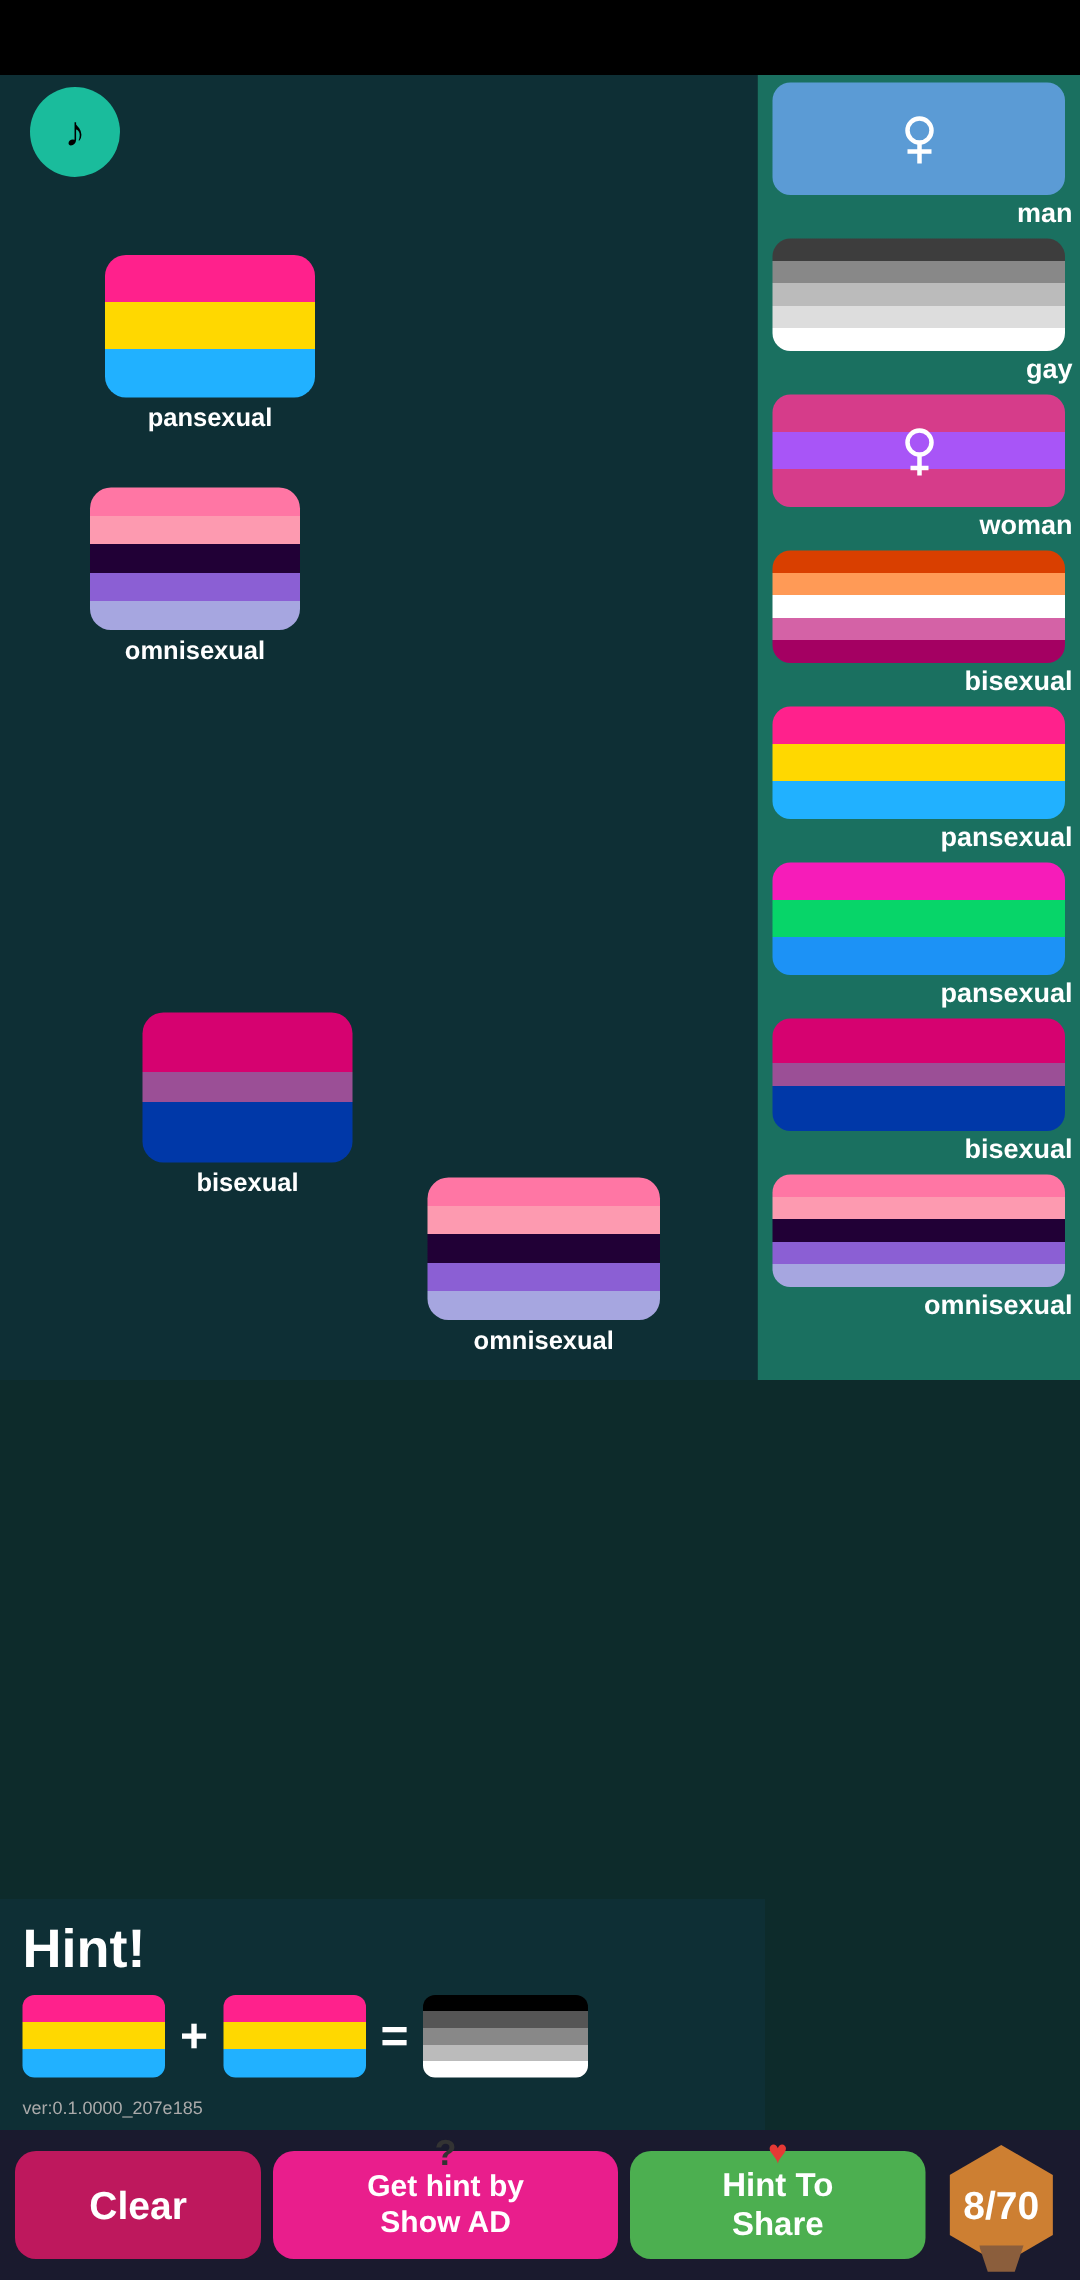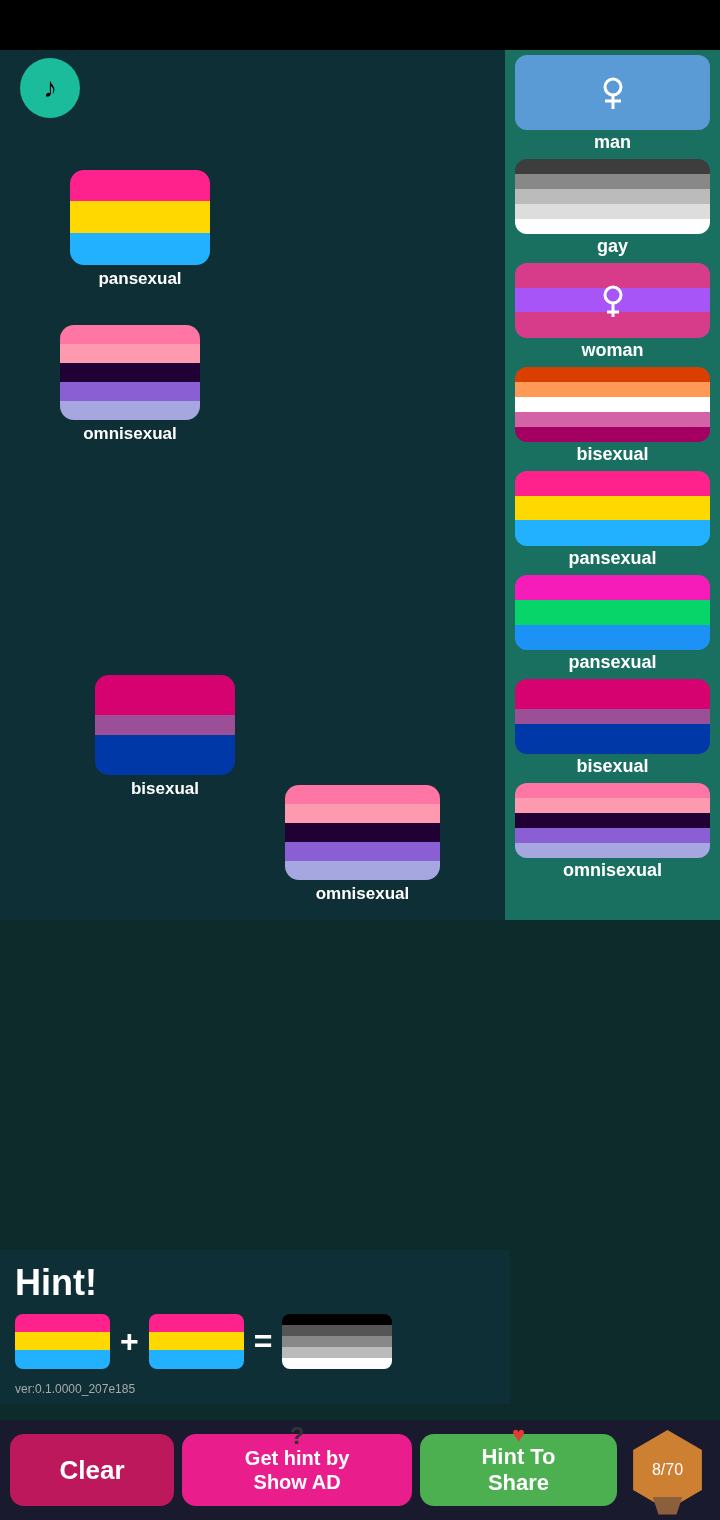--- a/index.html
+++ b/index.html
@@ -38,21 +38,21 @@
       position: absolute;
       top: 50px; right: 0;
       width: 215px;
       height: 870px;
       background: #1a7060;
       overflow: hidden;
       padding: 5px;
     }
     .right-item {
       margin-bottom: 6px;
-      text-align: center;
+      text-align: right;
     }
     .right-item .flag-card {
       width: 195px;
       height: 75px;
       border-radius: 12px;
       overflow: hidden;
       margin: 0 auto;
     }
     .right-item .label {
       color: white;
@@ -336,22 +336,22 @@
       height: 80px;
       background: #cd7f32;
       clip-path: polygon(50% 0%, 93% 25%, 93% 75%, 50% 100%, 7% 75%, 7% 25%);
       display: flex;
       align-items: center;
       justify-content: center;
       flex-direction: column;
     }
     .score-text {
       color: white;
-      font-size: 16px;
-      font-weight: 400;
+      font-size: 26px;
+      font-weight: 700;
       line-height: 1;
     }
     .score-ribbon {
       position: absolute;
       bottom: -2px;
       width: 30px;
       height: 18px;
       background: #8b5e3c;
       clip-path: polygon(0 0, 100% 0, 80% 100%, 20% 100%);
     }
@@ -438,21 +438,21 @@
     <div class="label">bisexual</div>
   </div>
 
   <div class="drag-item" style="top:735px; left:285px;">
     <div class="flag-tile flag-omnisexual2-tile"></div>
     <div class="label">omnisexual</div>
   </div>
 
 </div>
 
-<div class="hint-bar" style="position:absolute; bottom:116px; left:0; width:510px; background:#0e2f35; padding:12px 15px 8px;">
+<div class="hint-bar" style="position:absolute; bottom:100px; left:0; width:510px; background:#0e2f35; padding:12px 15px 8px;">
   <div class="hint-title">Hint!</div>
   <div class="hint-equation">
     <div class="hint-flag hint-flag-pan"></div>
     <span class="hint-op">+</span>
     <div class="hint-flag hint-flag-pan2"></div>
     <span class="hint-op">=</span>
     <div class="hint-flag hint-flag-result"></div>
   </div>
   <div class="ver-text">ver:0.1.0000_207e185</div>
 </div>

